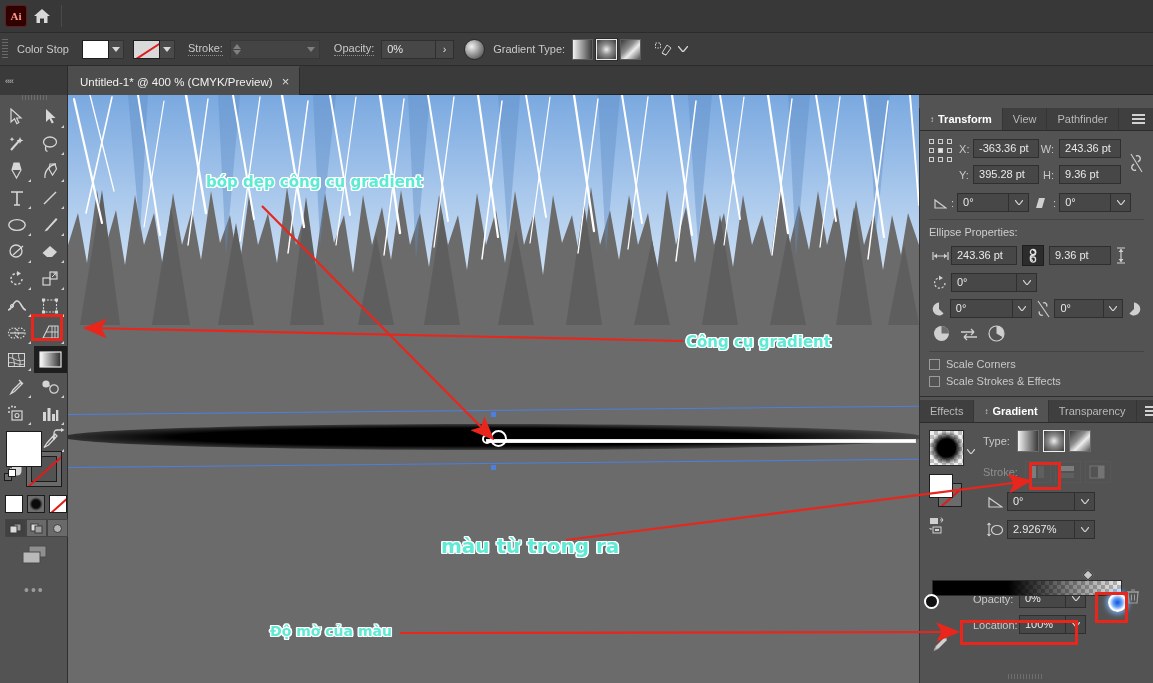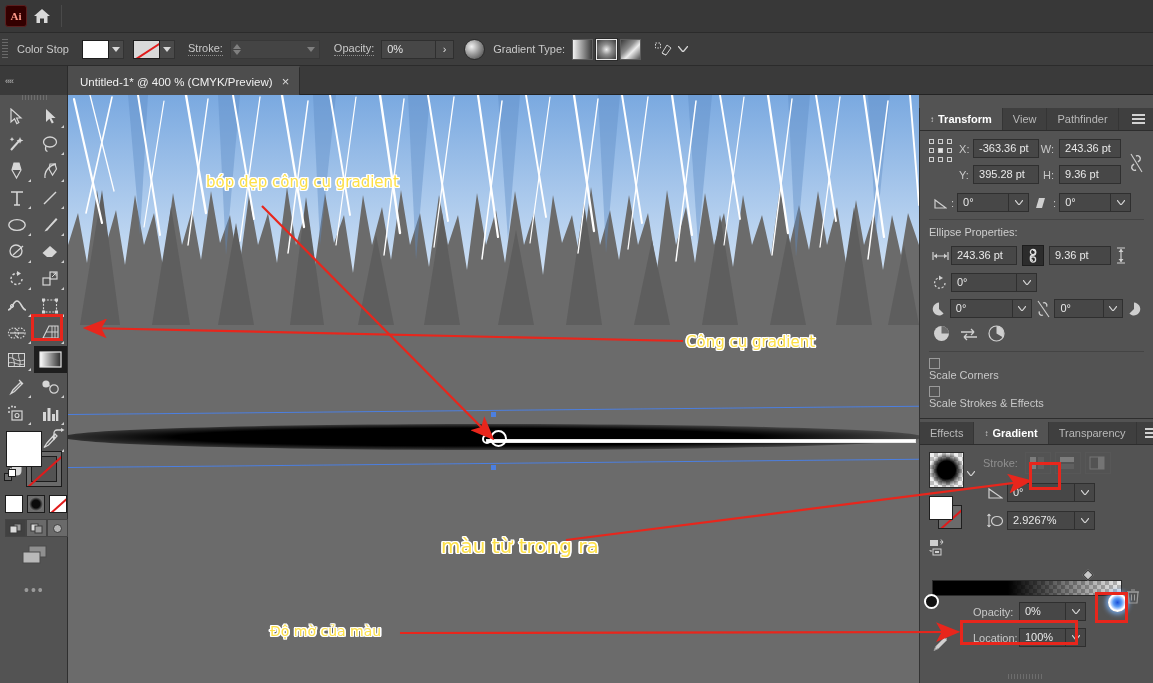--- a/index.html
+++ b/index.html
@@ -182,21 +182,21 @@
     position:absolute; left:418px; top:344px; width:430px; height:4px;
     background:#ffffff; border:1px solid #e8e8e8;
   }
   .annot-o1{ position:absolute; left:414px; top:339px; width:10px; height:10px;
     border:2px solid #ffffff; border-radius:50%; background:transparent; }
   .annot-o2{ position:absolute; left:422px; top:335px; width:17px; height:17px;
     border:2px solid #ffffff; border-radius:50%; background:transparent; }
 
   
   .anno{
-    position:absolute; color:#fde047; font-weight:normal; white-space:nowrap;
+    position:absolute; color:#5eead4; font-weight:bold; white-space:nowrap;
     font-family:"DejaVu Sans", sans-serif;
     text-shadow:
       -1.2px -1.2px 0 #fff, 1.2px -1.2px 0 #fff, -1.2px 1.2px 0 #fff, 1.2px 1.2px 0 #fff,
       0 -1.4px 0 #fff, 0 1.4px 0 #fff, -1.4px 0 0 #fff, 1.4px 0 0 #fff;
     z-index:30;
   }
   .redbox{ position:absolute; border:3px solid #e8261c; z-index:35; }
   svg.overlay{ position:absolute; left:0; top:0; width:1153px; height:683px;
     pointer-events:none; z-index:28; }
 
@@ -235,21 +235,21 @@
   .inp.w60{ width:62px; } .inp.w62{ width:66px; } .inp.w50{ width:52px; }
   .ddbtn{
     width:20px; height:19px; background:#474747; border:1px solid #2f2f2f; border-left:none;
     display:flex; align-items:center; justify-content:center;
   }
   .refpoint{ width:26px; height:26px; position:relative; }
   .refpoint i{ position:absolute; width:5px; height:5px; border:1px solid #d0d0d0; background:transparent; }
   .refpoint i.on{ background:#e6e6e6; }
   .section-title{ font-size:11px; color:#cdcdcd; margin:2px 0 7px 0; }
   .divider{ height:1px; background:#444; margin:4px 0 6px 0; }
-  .chk{ display:flex; align-items:flex-start; margin-bottom:5px;flex-direction:column; }
+  .chk{ display:flex; align-items:center; gap:6px; margin-bottom:5px; }
   .chkbox{ width:11px; height:11px; border:1px solid #9a9a9a; background:#535353; }
   .panel-split{ height:1px; background:#2e2e2e; }
 
   .grad-preview{
     width:36px; height:36px; border:1px solid #2a2a2a;
     background-image:
       radial-gradient(circle at 50% 50%, #000 0%, #000 38%, rgba(0,0,0,0) 72%),
       linear-gradient(45deg,#bdbdbd 25%,transparent 25%,transparent 75%,#bdbdbd 75%),
       linear-gradient(45deg,#bdbdbd 25%,#efefef 25%,#efefef 75%,#bdbdbd 75%);
     background-size:100% 100%, 8px 8px, 8px 8px;
@@ -1055,20 +1055,26 @@
                 <rect x="1" y="1" width="8" height="6" fill="#cfcfcf"></rect>
                 <path d="M11 3 L14 3 M12 0.5 L14 3 L12 5.5" stroke="#cfcfcf" fill="none" stroke-width="1"></path>
                 <rect x="4" y="10" width="8" height="6" fill="none" stroke="#cfcfcf"></rect>
                 <rect x="6" y="12" width="4" height="2" fill="#cfcfcf"></rect>
                 <path d="M1 12 L1 11 M2 13 L2 11" stroke="#cfcfcf"></path>
               </svg>
           </div>
         </div>
 
         <div style="flex:1">
+          <div class="row" style="margin-bottom:9px">
+            <span class="lbl" style="margin-right:7px">Type:</span>
+            <div class="gtype-sm gt-linear"></div>
+            <div class="gtype-sm gt-radial sel" style="margin-left:4px"></div>
+            <div class="gtype-sm gt-freeform" style="margin-left:4px"></div>
+          </div>
 
           <div class="row" style="margin-bottom:9px">
             <span class="lbl" style="margin-right:7px;opacity:.5">Stroke:</span>
             <div class="stroke-g">
               <svg width="17" height="14" viewBox="0 0 17 14">
                   <rect x="1" y="1" width="6" height="12" fill="#b0b0b0"></rect>
                   <rect x="9" y="1" width="6" height="12" fill="#6e6e6e"></rect>
                 </svg>
             </div>
             <div class="stroke-g" style="margin-left:4px">

